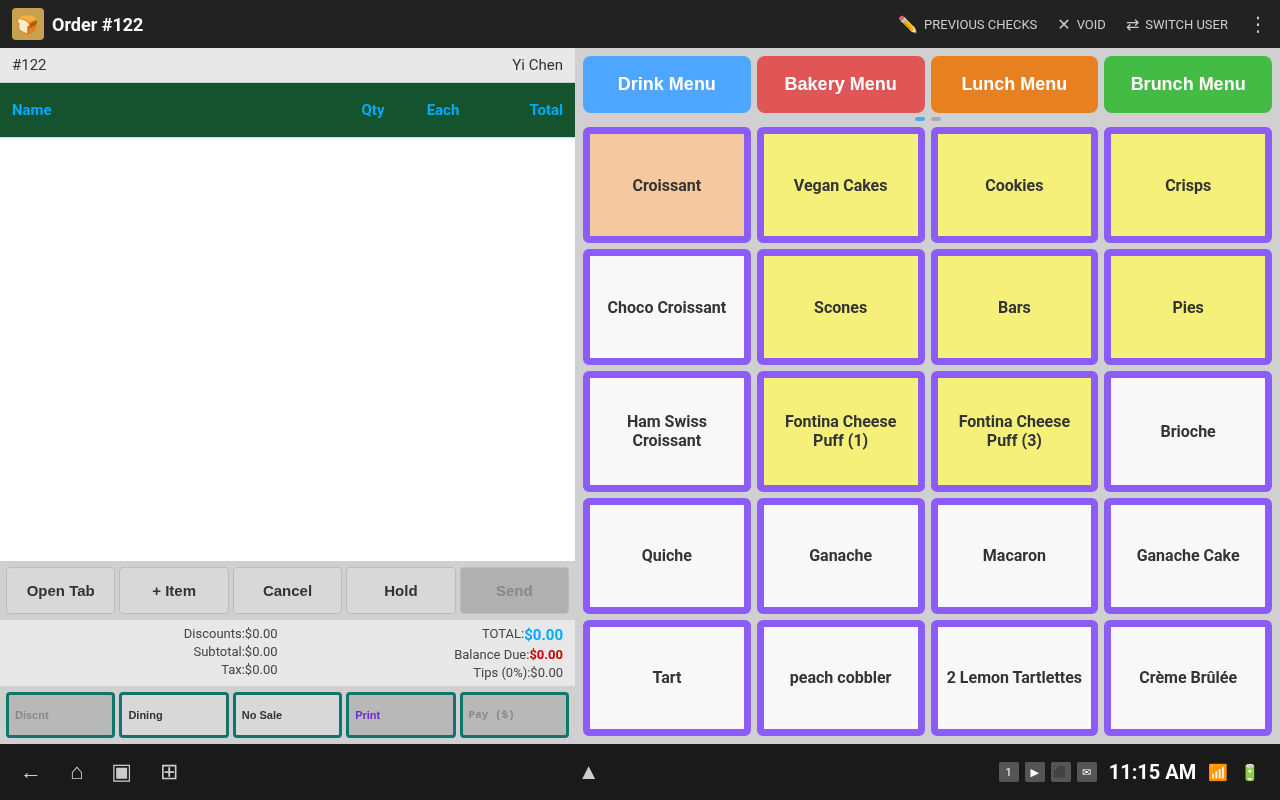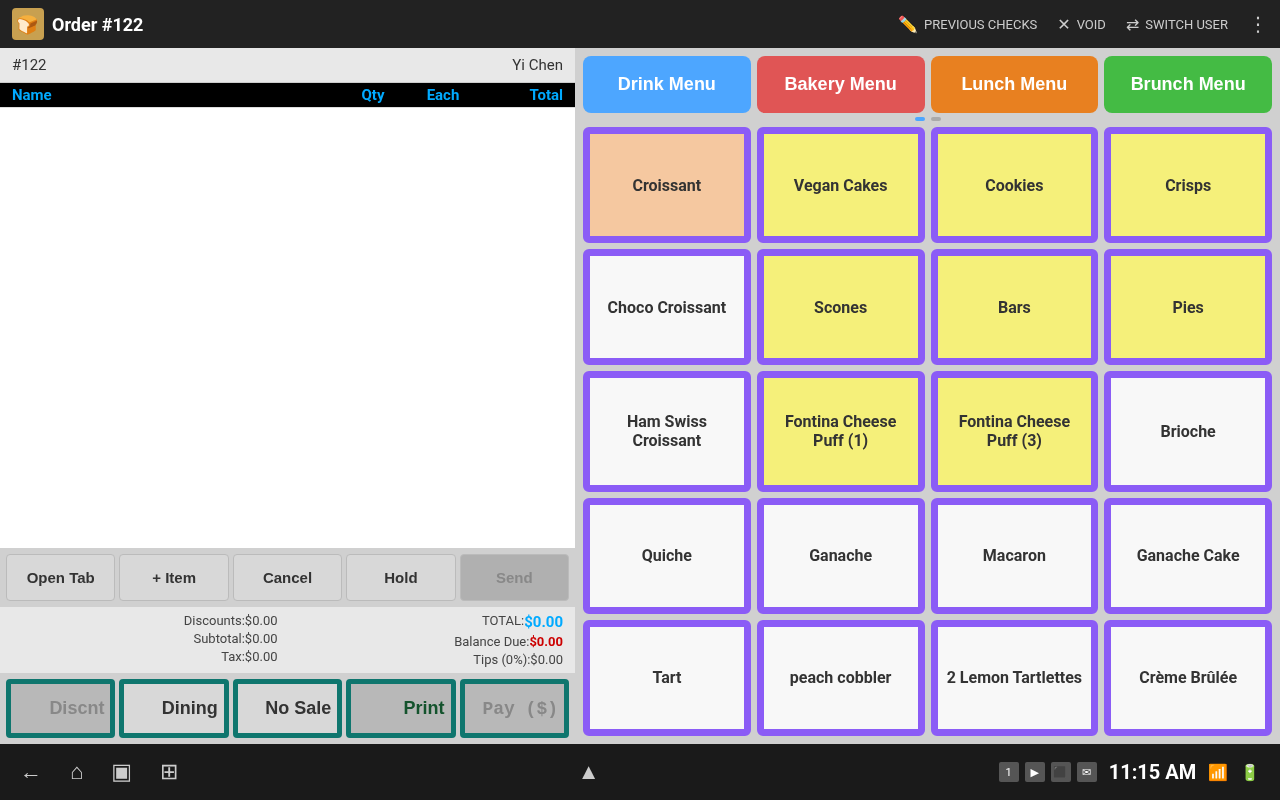--- a/index.html
+++ b/index.html
@@ -88,22 +88,22 @@
       display: flex;
       justify-content: space-between;
       align-items: center;
       border-bottom: 1px solid #ccc;
     }
     .order-number { font-size: 15px; color: #333; }
     .customer-name { font-size: 15px; color: #333; }
 
     .order-columns {
       display: flex;
-      padding: 3px 12px;
-      background: #000000;
+      padding: 18px 12px;
+      background: #14532d;
       border-bottom: 1px solid #ddd;
     }
     .col-name { flex: 1; color: #00aaff; font-size: 15px; font-weight: bold; }
     .col-qty { width: 60px; color: #00aaff; font-size: 15px; font-weight: bold; text-align: center; }
     .col-each { width: 80px; color: #00aaff; font-size: 15px; font-weight: bold; text-align: center; }
     .col-total { width: 80px; color: #00aaff; font-size: 15px; font-weight: bold; text-align: right; }
 
     .order-items {
       flex: 1;
       background: #fff;
@@ -159,31 +159,31 @@
 
     .bottom-buttons {
       display: grid;
       grid-template-columns: repeat(5, 1fr);
       gap: 4px;
       padding: 6px;
       background: #d0d0d0;
     }
     .bottom-btn {
       padding: 14px 6px;
-      font-size: 18px;
-      font-weight: bold;
-      border: 5px solid #0f766e;
+      font-size: 11px;
+      font-weight: bold;
+      border: 3px solid #0f766e;
       border-radius: 4px;
       cursor: pointer;
-      text-align: right;
+      text-align: left;
     }
     .btn-discnt { background: #b8b8b8; color: #888; }
     .btn-dining { background: #d8d8d8; color: #333; }
     .btn-nosale { background: #d8d8d8; color: #333; }
-    .btn-print { background: #b8b8b8; color: #14532d; }
+    .btn-print { background: #b8b8b8; color: #6d28d9; }
     .btn-pay { background: #b8b8b8; color: #888; font-family: Liberation Mono, monospace; }
 
     
     .right-panel {
       flex: 1;
       background: #d0d0d0;
       display: flex;
       flex-direction: column;
       padding: 8px;
       gap: 6px;

